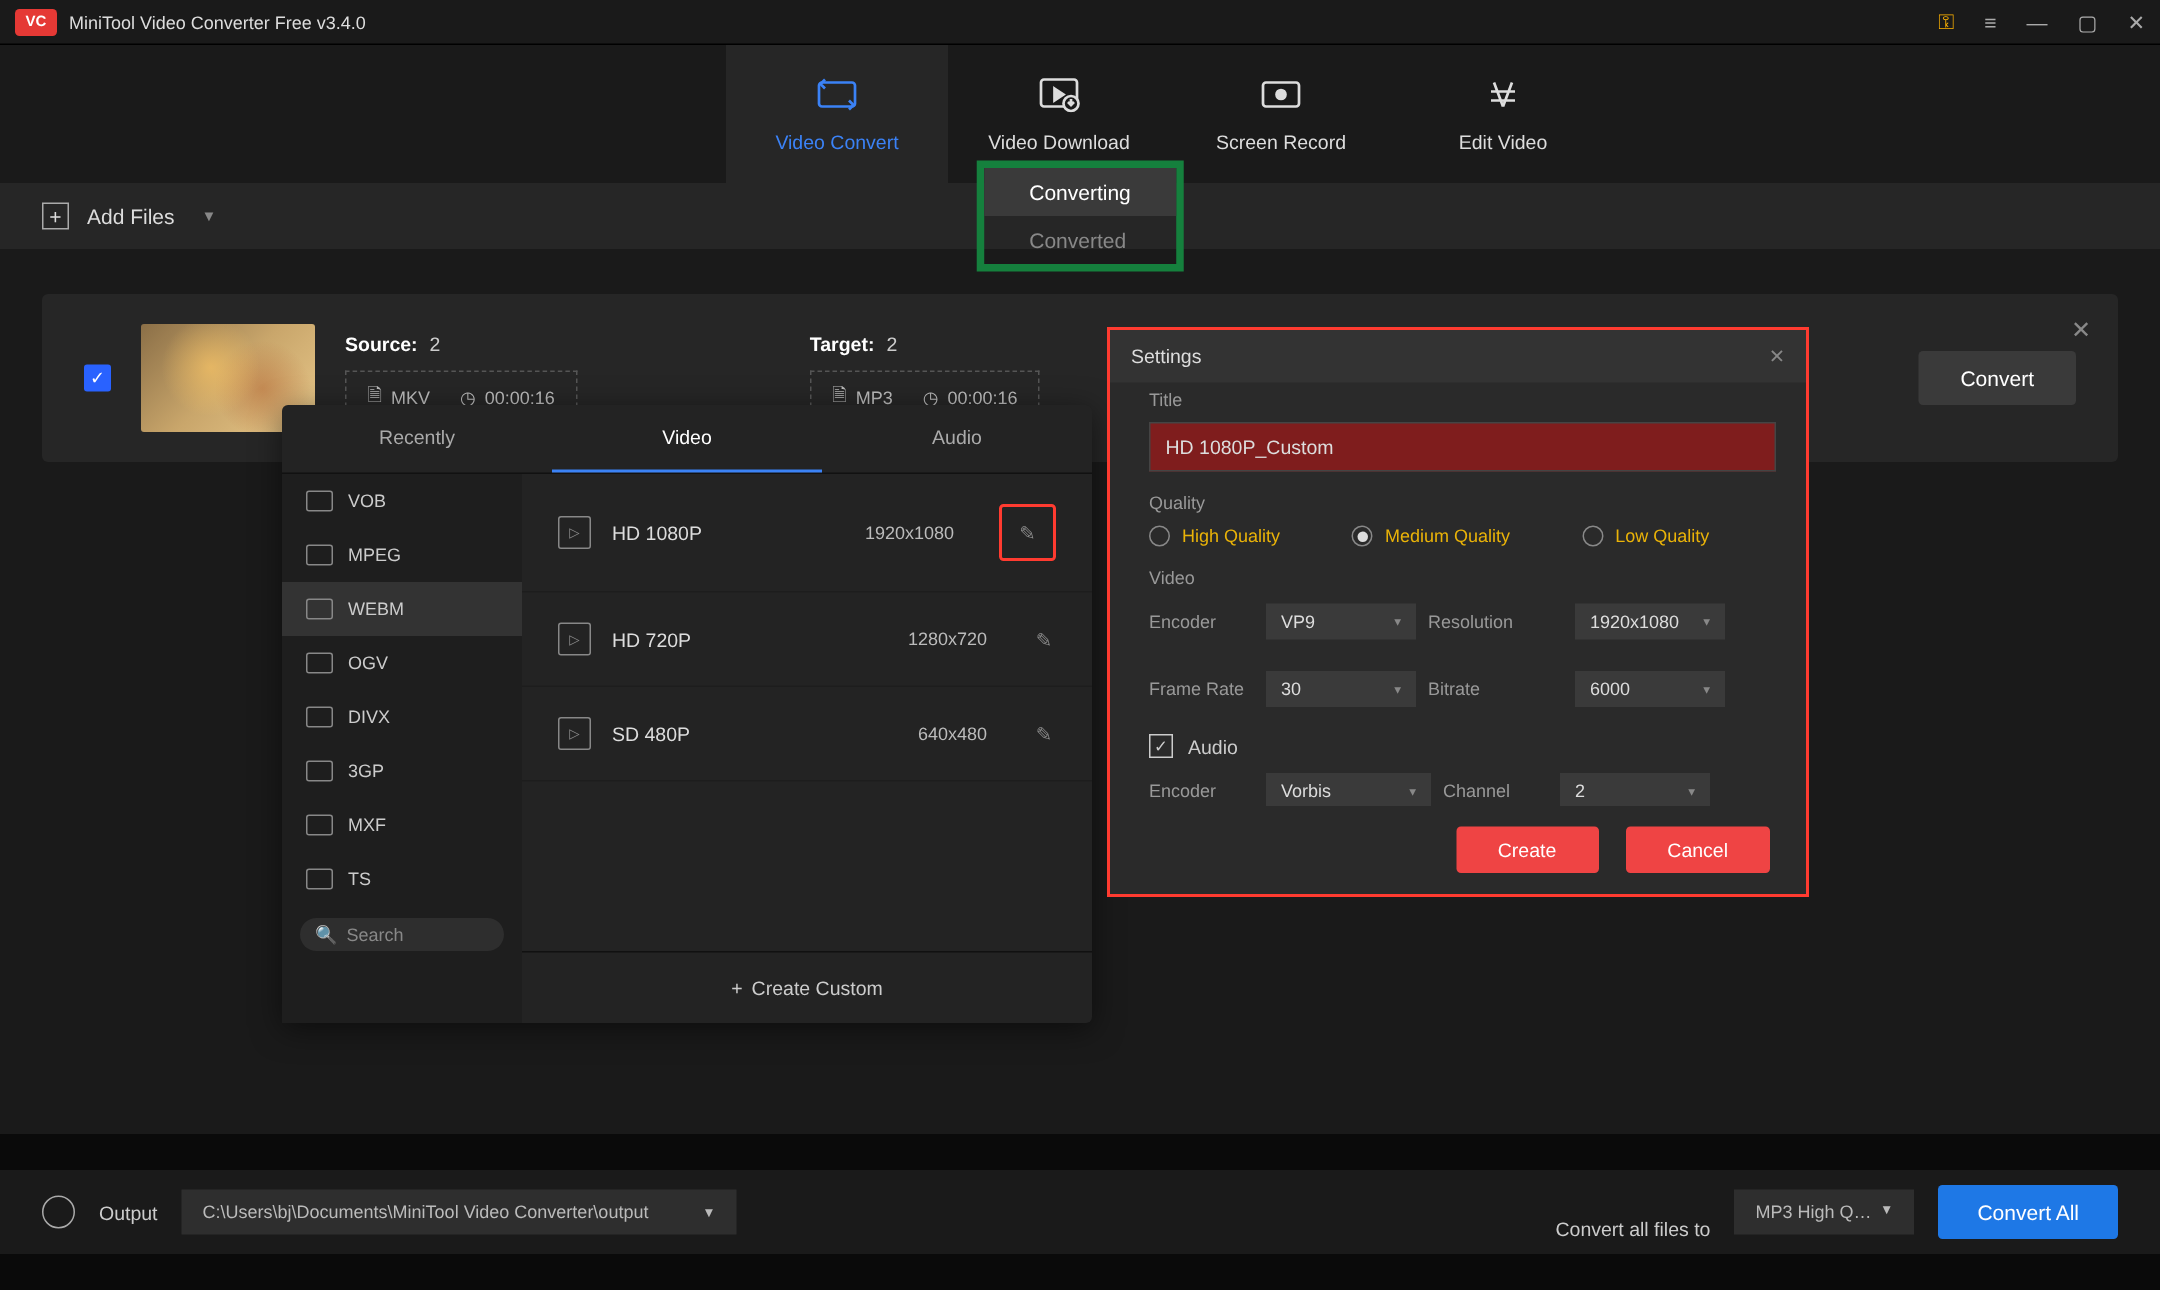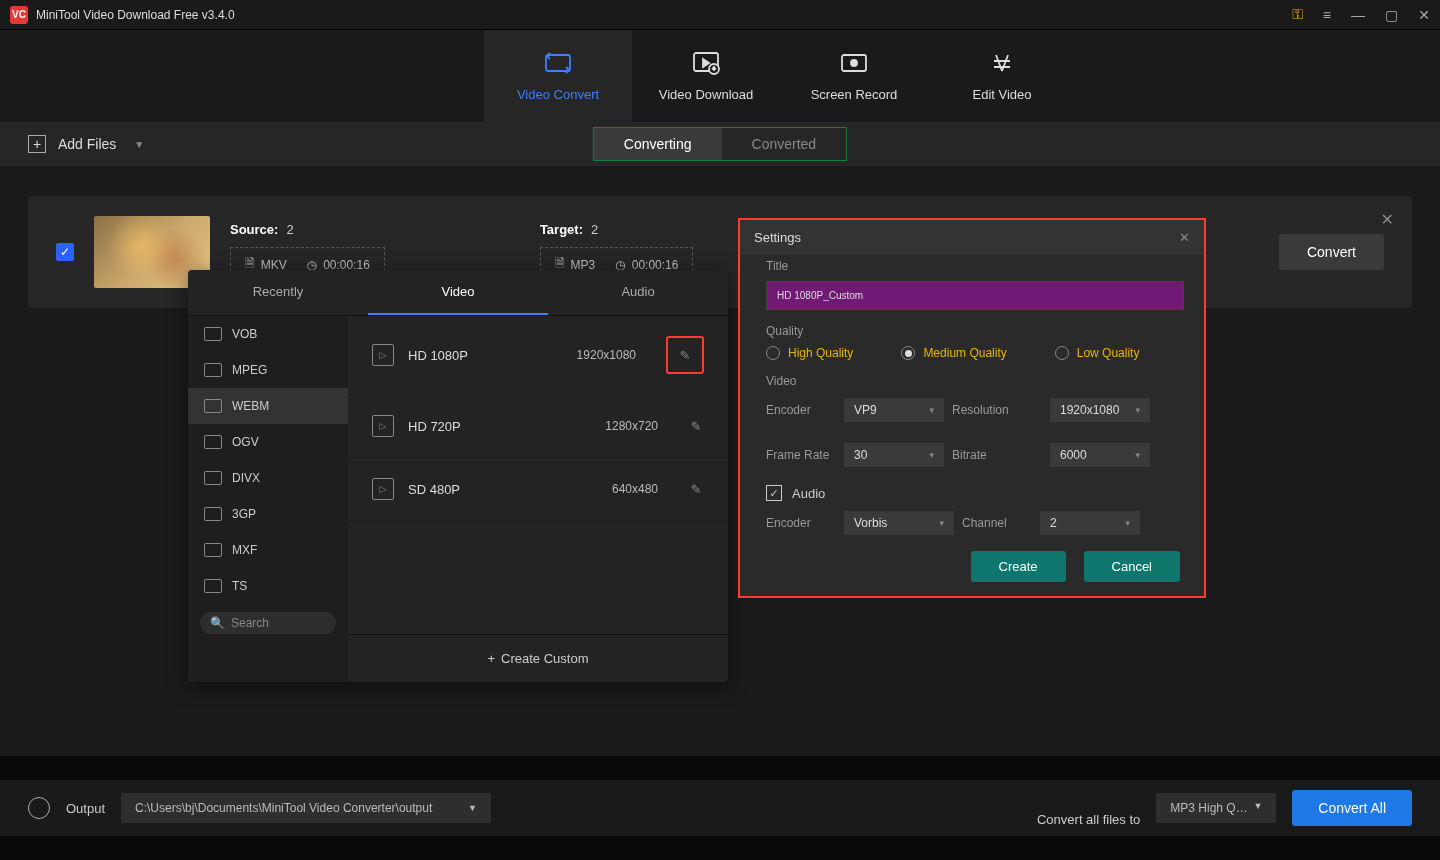--- a/index.html
+++ b/index.html
@@ -1,32 +1,32 @@
 <!DOCTYPE html>
 <html><head>
 <meta charset="utf-8">
 <style>
 * { margin: 0; padding: 0; box-sizing: border-box; font-family: -apple-system, "Segoe UI", Arial, sans-serif; }
 body { background: #0a0a0a; color: #ccc; width: 1440px; height: 860px; overflow: hidden; position: relative; }
 .titlebar { height: 30px; background: #1a1a1a; display: flex; align-items: center; padding: 0 10px; border-bottom: 1px solid #000; }
-.logo { width: 18px; height: 18px; background: #e53935; border-radius: 3px; display: flex; align-items: center; justify-content: center; font-size: 10px; color: #fff; font-weight: bold; margin-right: 8px; }
+.logo { width: 28px; height: 18px; background: #e53935; border-radius: 3px; display: flex; align-items: center; justify-content: center; font-size: 10px; color: #fff; font-weight: bold; margin-right: 8px; }
 .app-title { font-size: 12px; color: #ddd; flex: 1; }
 .titlebar-icons { display: flex; gap: 20px; align-items: center; }
 .titlebar-icons span { font-size: 14px; color: #aaa; cursor: pointer; }
 .key-icon { color: #ffb300 !important; }
 
 .main-nav { height: 92px; background: #1a1a1a; display: flex; justify-content: center; padding-left: 120px; text-align: right; }
 .nav-item { width: 148px; display: flex; flex-direction: column; align-items: center; justify-content: center; gap: 12px; cursor: pointer; color: #ddd; font-size: 13px; }
 .nav-item.active { background: #262626; color: #3b82f6; }
 .nav-icon { width: 28px; height: 24px; display: flex; align-items: center; justify-content: center; }
 
 .toolbar { height: 44px; background: #262626; display: flex; align-items: center; padding: 0 28px; }
 .add-files { display: flex; align-items: center; gap: 12px; color: #ddd; font-size: 14px; cursor: pointer; }
 .add-icon { width: 18px; height: 18px; border: 1.5px solid #aaa; display: flex; align-items: center; justify-content: center; font-size: 14px; }
-.toolbar-tabs { margin-left: auto; margin-right: auto; position: absolute; left: 50%; transform: translateX(-50%); display: flex; border: 1px solid #15803d; }
+.toolbar-tabs { margin-left: auto; margin-right: auto; position: absolute; left: 50%; transform: translateX(-50%); display: flex; border: 5px solid #15803d; flex-direction: column; }
 .toolbar-tab { padding: 8px 30px; font-size: 14px; cursor: pointer; color: #888; }
 .toolbar-tab.active { background: #3a3a3a; color: #fff; }
 
 .content { padding: 30px 28px; background: #1a1a1a; height: 590px; }
 .file-card { background: #262626; border-radius: 4px; padding: 20px 28px; display: flex; align-items: center; gap: 20px; position: relative; }
 .checkbox { width: 18px; height: 18px; background: #2962ff; border-radius: 2px; display: flex; align-items: center; justify-content: center; color: #fff; font-size: 12px; }
 .thumb { width: 116px; height: 72px; background: linear-gradient(135deg, #8b6f47, #c9a66b, #e8c88a); border-radius: 2px; position: relative; }
 .thumb::after { content: ''; position: absolute; inset: 0; background: radial-gradient(circle at 40% 40%, rgba(255,200,100,0.6), transparent 40%), radial-gradient(circle at 70% 60%, rgba(180,100,50,0.5), transparent 35%); }
 .file-info { display: flex; gap: 35px; }
 .info-col { display: flex; flex-direction: column; gap: 10px; }
@@ -60,50 +60,50 @@
 .create-custom { text-align: center; padding: 16px; font-size: 13px; color: #ccc; border-top: 1px solid #111; cursor: pointer; }
 
 
 .settings-modal { position: absolute; top: 218px; left: 738px; width: 468px; height: 380px; border: 2px solid #ff3b30; background: #2a2a2a; display: flex; flex-direction: column; }
 .settings-header { background: #333; padding: 10px 14px; font-size: 13px; color: #ddd; display: flex; justify-content: space-between; align-items: center; }
 .settings-body { flex: 1; padding: 0 20px 10px 26px; overflow-y: auto; position: relative; }
 .settings-body::-webkit-scrollbar { width: 8px; }
 .settings-body::-webkit-scrollbar-thumb { background: #555; border-radius: 4px; }
 .s-label { font-size: 12px; color: #999; margin-top: 14px; margin-bottom: 8px; display: block; }
 .s-label.first { margin-top: 4px; }
-.s-input { width: 100%; background: #701a75; border: 1px solid #444; padding: 8px 10px; color: #ddd; font-size: 10px; }
+.s-input { width: 100%; background: #7f1d1d; border: 1px solid #444; padding: 8px 10px; color: #ddd; font-size: 13px; }
 .radio-row { display: flex; gap: 48px; margin-top: 6px; }
 .radio-opt { display: flex; align-items: center; gap: 8px; font-size: 12px; color: #eab308; cursor: pointer; }
 .radio { width: 14px; height: 14px; border: 1.5px solid #888; border-radius: 50%; display: flex; align-items: center; justify-content: center; }
 .radio.checked::after { content: ''; width: 7px; height: 7px; background: #ddd; border-radius: 50%; }
 .setting-grid { display: grid; grid-template-columns: 70px 100px 90px 100px; gap: 21px 8px; align-items: center; margin-top: 10px; font-size: 12px; color: #999; }
 .dd { background: #3a3a3a; padding: 5px 10px; color: #ddd; font-size: 12px; display: flex; justify-content: space-between; align-items: center; cursor: pointer; }
 .dd::after { content: '▾'; font-size: 9px; color: #888; }
 .audio-head { display: flex; align-items: center; gap: 10px; margin-top: 18px; font-size: 13px; color: #ccc; }
 .chk { width: 16px; height: 16px; border: 1.5px solid #ccc; display: flex; align-items: center; justify-content: center; font-size: 11px; }
 .settings-footer { padding: 14px 24px; display: flex; gap: 18px; justify-content: flex-end; background: #2a2a2a; }
 .btn { padding: 8px 28px; border-radius: 3px; font-size: 13px; cursor: pointer; color: #fff; }
-.btn-primary { background: #0f766e; }
+.btn-primary { background: #ef4444; }
 
 
 .bottom-bar { position: absolute; bottom: 24px; left: 0; right: 0; height: 56px; background: #1a1a1a; display: flex; align-items: center; padding: 0 28px; gap: 16px; }
 .clock-ico { width: 22px; height: 22px; border: 1.5px solid #aaa; border-radius: 50%; position: relative; }
 .out-label { font-size: 13px; color: #ccc; }
 .out-path { background: #2e2e2e; padding: 8px 14px; font-size: 12px; color: #bbb; display: flex; align-items: center; gap: 10px; min-width: 370px; justify-content: space-between; }
 .convert-all-label { font-size: 13px; color: #ccc; margin-left: auto; margin-top: 22px; }
 .format-dd { background: #2e2e2e; padding: 8px 14px; font-size: 12px; color: #bbb; width: 120px; display: flex; justify-content: space-between; overflow: hidden; white-space: nowrap; }
 .convert-all-btn { background: #1e78e6; padding: 10px 26px; border-radius: 3px; color: #fff; font-size: 14px; cursor: pointer; }
 svg { display: block; }
 </style>
 </head>
 <body>
 
 <div class="titlebar">
   <div class="logo">VC</div>
-  <div class="app-title">MiniTool Video Download Free v3.4.0</div>
+  <div class="app-title">MiniTool Video Converter Free v3.4.0</div>
   <div class="titlebar-icons">
     <span class="key-icon">⚿</span>
     <span>≡</span>
     <span>—</span>
     <span>▢</span>
     <span>✕</span>
   </div>
 </div>
 
 <div class="main-nav">

